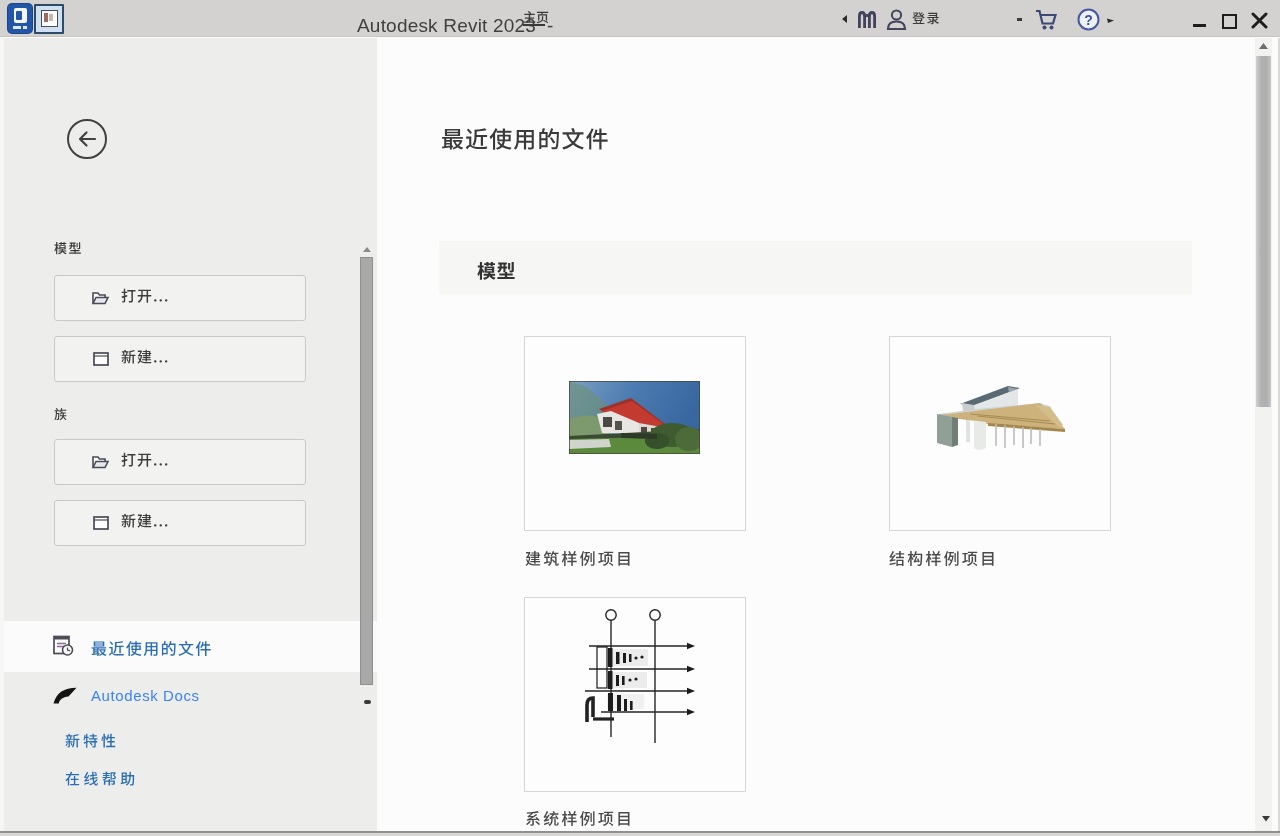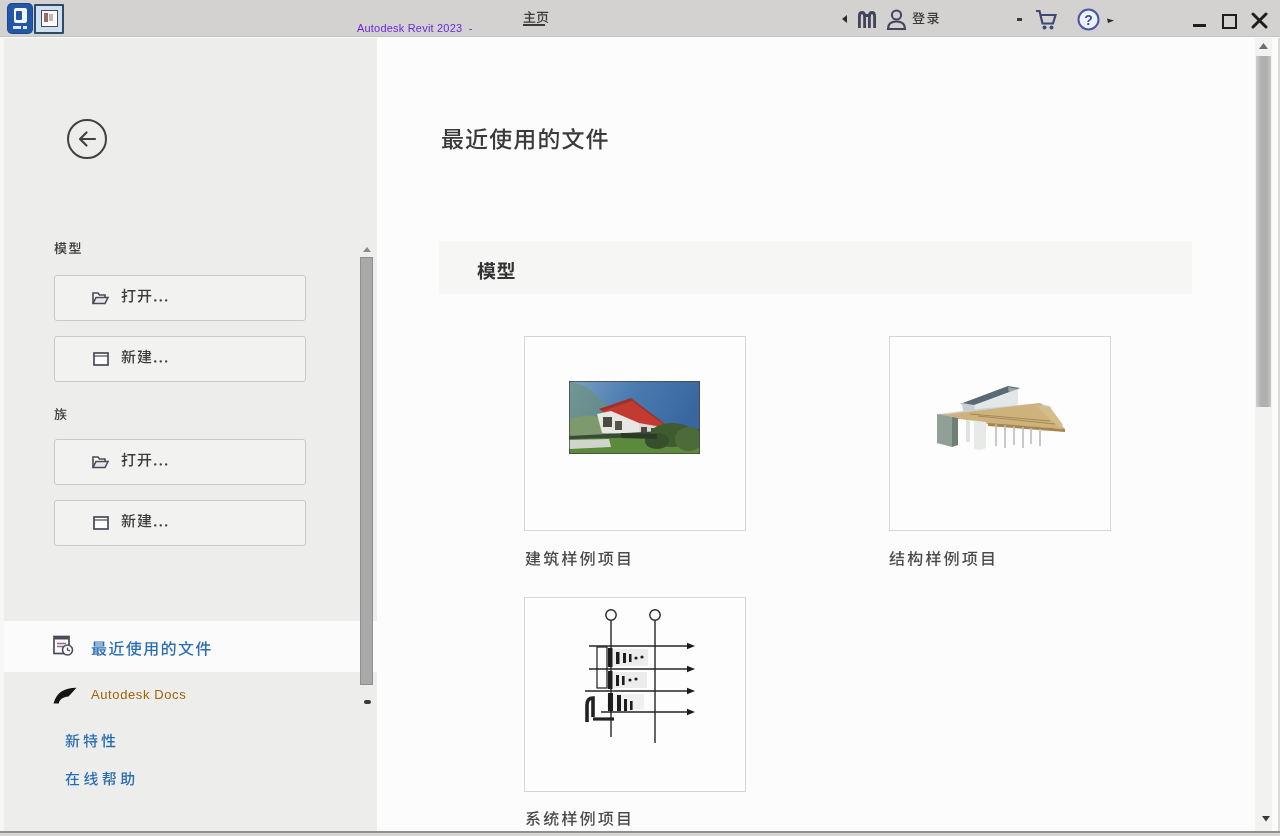--- a/index.html
+++ b/index.html
@@ -12,21 +12,21 @@
 <div class="abs" style="left:8px;top:7px;width:6px;height:9px;background:#2356a8;border-radius:1px"></div>
 <div class="abs" style="left:5px;top:22px;width:8px;height:2.5px;background:#dde7f5"></div>
 <div class="abs" style="left:15px;top:22px;width:4px;height:2.5px;background:#dde7f5"></div>
 </div>
 <div class="abs" style="left:34px;top:4px;width:30px;height:30px;background:#cfe0f1;border:2px solid #2d4b66;border-radius:1px">
 <div class="abs" style="left:5px;top:4px;width:17px;height:17px;border:1.8px solid #4c4c50;background:#fdfdfd">
 <div class="abs" style="left:2px;top:2px;width:4px;height:9px;background:#9b6a62"></div>
 <div class="abs" style="left:7px;top:3px;width:4px;height:7px;background:#cfb4ae"></div>
 </div>
     </div>
-<div class="abs" style="left:357px;top:22px;font-size:11px;color:#6d28d9;letter-spacing:0.2px">Autodesk Revit 2023 &nbsp;-&nbsp; </div>
+<div class="abs" style="left:357px;top:15px;font-size:19px;color:#404040;letter-spacing:0.2px">Autodesk Revit 2023 &nbsp;-&nbsp; </div>
 <div style="position:absolute;left:523px;top:7px;line-height:0"><svg width="27" height="19" viewBox="0 0 27 19">
         <path transform="translate(0,15.1)" d="M1.3 -8.4H11.7V-7.2H1.3ZM1.9 -4.6H11.1V-3.4H1.9ZM0.7 -0.5H12.3V0.7H0.7ZM5.8 -7.4H7.2V0.1H5.8ZM4.7 -10.3 5.7 -11.0Q6.1 -10.7 6.6 -10.3Q7.1 -9.9 7.5 -9.6Q7.9 -9.2 8.2 -8.9L7.1 -8.1Q6.8 -8.4 6.4 -8.8Q6.0 -9.2 5.6 -9.6Q5.1 -10.0 4.7 -10.3Z M13.9 -10.3H25.2V-9.2H13.9ZM18.8 -9.7 20.2 -9.5Q19.9 -8.9 19.6 -8.3Q19.3 -7.7 19.1 -7.3L18.0 -7.5Q18.2 -7.8 18.3 -8.2Q18.5 -8.6 18.6 -9.0Q18.7 -9.4 18.8 -9.7ZM18.9 -5.9H20.2V-3.6Q20.2 -3.0 20.0 -2.5Q19.9 -2.0 19.6 -1.4Q19.2 -0.9 18.5 -0.5Q17.9 -0.0 16.9 0.4Q15.8 0.8 14.4 1.1Q14.3 1.0 14.2 0.8Q14.0 0.6 13.9 0.4Q13.7 0.2 13.6 0.1Q15.0 -0.2 15.9 -0.5Q16.9 -0.8 17.5 -1.2Q18.1 -1.6 18.4 -2.0Q18.7 -2.4 18.8 -2.8Q18.9 -3.2 18.9 -3.6ZM20.0 -1.3 20.7 -2.2Q21.3 -1.9 21.9 -1.7Q22.5 -1.4 23.2 -1.0Q23.8 -0.7 24.3 -0.4Q24.9 -0.1 25.2 0.2L24.5 1.1Q24.1 0.9 23.6 0.5Q23.1 0.2 22.5 -0.1Q21.8 -0.5 21.2 -0.8Q20.6 -1.1 20.0 -1.3ZM15.1 -7.8H24.1V-1.7H22.8V-6.6H16.4V-1.7H15.1Z" fill="#3a3a3a"></path>
       </svg></div>
 <div class="abs" style="left:523px;top:24px;width:22px;height:1.5px;background:#3a3a3a"></div>
 <svg class="abs" style="left:841px;top:15px" width="8" height="8">
       <path d="M6,0 L6,8 L1,4 Z" fill="#2b2b2b"></path>
     </svg>
 <svg class="abs" style="left:855px;top:8px" width="24" height="23" viewBox="0 0 24 23">
 <path d="M3,20 L3,8 Q3,3 7,3 Q11,3 11,8 L11,20 L8.2,20 L8.2,9 Q8.2,6 7,6 Q5.8,6 5.8,9 L5.8,20 Z" fill="#43435c"></path>
 <path d="M13,20 L13,8 Q13,3 17,3 Q21,3 21,8 L21,20 L18.2,20 L18.2,9 Q18.2,6 17,6 Q15.8,6 15.8,9 L15.8,20 Z" fill="#43435c"></path>
@@ -107,21 +107,21 @@
 <path d="M5,9.5 L14,9.5 M5,12.5 L12,12.5" stroke="#8a7090" stroke-width="1.4"></path>
 <circle cx="15.5" cy="16" r="5" fill="#fbfbfb" stroke="#4c4c57" stroke-width="1.6"></circle>
 <path d="M15.5,13.5 L15.5,16 L18,16.8" stroke="#4c4c57" stroke-width="1.3" fill="none"></path>
 </svg>
 <div style="position:absolute;left:91px;top:636px;line-height:0"><svg width="122" height="24" viewBox="0 0 122 24">
         <path transform="translate(0,18.6)" d="M4.2 -10.1V-9.2H11.8V-10.1ZM4.2 -12.0V-11.1H11.8V-12.0ZM2.7 -13.0H13.3V-8.2H2.7ZM0.7 -7.4H15.2V-6.2H0.7ZM8.2 -5.3H13.7V-4.1H8.2ZM3.1 -5.3H6.9V-4.2H3.1ZM3.1 -3.3H6.9V-2.2H3.1ZM10.0 -4.3Q10.6 -2.7 12.1 -1.6Q13.5 -0.4 15.5 0.1Q15.3 0.3 15.0 0.7Q14.8 1.0 14.6 1.3Q12.5 0.7 11.0 -0.7Q9.5 -2.1 8.7 -4.0ZM13.5 -5.3H13.7L14.0 -5.4L14.9 -5.0Q14.4 -3.4 13.5 -2.2Q12.5 -0.9 11.3 -0.1Q10.1 0.8 8.7 1.3Q8.6 1.1 8.4 0.7Q8.2 0.4 8.0 0.2Q9.2 -0.2 10.3 -0.9Q11.4 -1.7 12.3 -2.7Q13.1 -3.8 13.5 -5.1ZM0.7 -0.8Q1.7 -0.9 3.0 -1.0Q4.2 -1.2 5.6 -1.3Q7.0 -1.4 8.4 -1.6L8.4 -0.4Q7.1 -0.2 5.7 -0.1Q4.4 0.1 3.1 0.2Q1.9 0.4 0.8 0.5ZM6.2 -7.0H7.6V1.3H6.2ZM2.2 -7.0H3.6V-0.4H2.2Z M24.8 -8.9H32.7V-7.5H24.8ZM28.3 -8.2H29.8V-1.3H28.3ZM21.7 -7.7V-1.5H20.2V-6.3H18.2V-7.7ZM23.9 -12.6H25.5V-9.0Q25.5 -8.2 25.4 -7.1Q25.3 -6.1 25.2 -5.1Q25.0 -4.0 24.6 -3.0Q24.3 -2.1 23.7 -1.2Q23.6 -1.4 23.4 -1.6Q23.1 -1.7 22.9 -1.9Q22.6 -2.1 22.4 -2.2Q23.1 -3.2 23.5 -4.4Q23.8 -5.6 23.9 -6.8Q23.9 -8.0 23.9 -9.0ZM31.1 -13.5 32.4 -12.4Q31.3 -12.0 30.0 -11.8Q28.6 -11.6 27.2 -11.5Q25.7 -11.3 24.4 -11.3Q24.3 -11.6 24.2 -11.9Q24.1 -12.3 23.9 -12.6Q24.9 -12.6 25.9 -12.7Q26.9 -12.8 27.9 -12.9Q28.9 -13.0 29.7 -13.2Q30.5 -13.3 31.1 -13.5ZM20.9 -2.2Q21.2 -2.2 21.4 -2.1Q21.7 -1.9 22.0 -1.7Q22.3 -1.5 22.8 -1.2Q23.6 -0.7 24.6 -0.6Q25.7 -0.5 27.0 -0.5Q27.7 -0.5 28.5 -0.5Q29.3 -0.5 30.1 -0.6Q30.9 -0.6 31.6 -0.7Q32.3 -0.7 32.9 -0.8Q32.8 -0.6 32.7 -0.3Q32.6 -0.0 32.6 0.3Q32.5 0.6 32.5 0.8Q32.0 0.8 31.4 0.8Q30.7 0.9 29.9 0.9Q29.1 0.9 28.3 0.9Q27.6 0.9 27.0 0.9Q25.5 0.9 24.4 0.8Q23.3 0.6 22.5 0.1Q22.0 -0.2 21.6 -0.5Q21.2 -0.8 20.9 -0.8Q20.6 -0.8 20.3 -0.6Q20.0 -0.3 19.6 0.2Q19.3 0.7 18.9 1.2L17.9 -0.2Q18.7 -1.1 19.5 -1.7Q20.3 -2.2 20.9 -2.2ZM18.6 -12.5 19.7 -13.2Q20.2 -12.8 20.6 -12.3Q21.1 -11.8 21.5 -11.3Q21.9 -10.8 22.2 -10.4L20.9 -9.6Q20.7 -10.0 20.3 -10.5Q19.9 -11.0 19.4 -11.5Q19.0 -12.0 18.6 -12.5Z M40.0 -11.8H50.2V-10.4H40.0ZM41.8 -7.8V-5.8H48.3V-7.8ZM40.4 -9.1H49.8V-4.5H40.4ZM41.6 -4.3Q42.4 -3.0 43.7 -2.2Q44.9 -1.3 46.6 -0.8Q48.4 -0.2 50.4 -0.0Q50.3 0.2 50.1 0.4Q49.9 0.6 49.8 0.9Q49.6 1.1 49.5 1.4Q47.4 1.1 45.7 0.4Q43.9 -0.3 42.6 -1.3Q41.3 -2.4 40.4 -3.9ZM44.3 -13.4H45.8V-6.3Q45.8 -5.3 45.7 -4.4Q45.5 -3.5 45.2 -2.6Q44.9 -1.8 44.3 -1.0Q43.7 -0.3 42.7 0.3Q41.8 0.9 40.3 1.4Q40.2 1.2 40.1 1.0Q39.9 0.7 39.7 0.5Q39.6 0.3 39.4 0.1Q40.8 -0.2 41.7 -0.7Q42.6 -1.2 43.1 -1.8Q43.6 -2.5 43.9 -3.2Q44.1 -3.9 44.2 -4.7Q44.3 -5.5 44.3 -6.3ZM39.1 -13.5 40.5 -13.1Q40.0 -11.7 39.2 -10.4Q38.5 -9.1 37.6 -7.9Q36.8 -6.7 35.9 -5.8Q35.8 -6.0 35.7 -6.3Q35.5 -6.6 35.4 -6.9Q35.2 -7.2 35.1 -7.4Q35.9 -8.1 36.6 -9.1Q37.4 -10.1 38.0 -11.2Q38.6 -12.4 39.1 -13.5ZM37.5 -9.2 38.9 -10.7 38.9 -10.7V1.4H37.5Z M55.4 -12.4H65.6V-11.0H55.4ZM55.4 -8.7H65.6V-7.3H55.4ZM55.4 -4.9H65.6V-3.5H55.4ZM54.6 -12.4H56.1V-6.6Q56.1 -5.7 56.0 -4.6Q55.9 -3.5 55.7 -2.5Q55.5 -1.4 55.0 -0.4Q54.6 0.6 53.8 1.4Q53.7 1.3 53.5 1.1Q53.3 0.9 53.1 0.7Q52.8 0.5 52.6 0.4Q53.3 -0.3 53.7 -1.2Q54.1 -2.0 54.3 -3.0Q54.5 -3.9 54.5 -4.9Q54.6 -5.8 54.6 -6.6ZM65.0 -12.4H66.5V-0.6Q66.5 0.1 66.3 0.5Q66.1 0.8 65.7 1.0Q65.3 1.2 64.5 1.2Q63.8 1.3 62.7 1.3Q62.6 1.0 62.5 0.5Q62.3 0.1 62.2 -0.2Q62.7 -0.2 63.2 -0.2Q63.7 -0.2 64.1 -0.2Q64.4 -0.2 64.6 -0.2Q64.8 -0.2 64.9 -0.3Q65.0 -0.3 65.0 -0.6ZM59.6 -11.8H61.1V1.2H59.6Z M71.8 -10.9H76.7V-0.3H71.8V-1.7H75.3V-9.6H71.8ZM70.9 -10.9H72.3V0.9H70.9ZM71.7 -6.6H76.0V-5.2H71.7ZM73.3 -13.5 74.9 -13.3Q74.7 -12.5 74.4 -11.7Q74.1 -10.9 73.8 -10.4L72.6 -10.7Q72.8 -11.1 72.9 -11.6Q73.0 -12.1 73.1 -12.6Q73.2 -13.1 73.3 -13.5ZM78.9 -11.0H83.7V-9.6H78.9ZM83.2 -11.0H84.6Q84.6 -11.0 84.6 -10.9Q84.6 -10.7 84.6 -10.6Q84.6 -10.4 84.6 -10.3Q84.5 -7.6 84.4 -5.7Q84.3 -3.8 84.2 -2.5Q84.0 -1.3 83.9 -0.7Q83.7 0.0 83.5 0.3Q83.2 0.7 82.8 0.9Q82.5 1.0 82.1 1.1Q81.6 1.1 81.0 1.1Q80.3 1.1 79.6 1.1Q79.6 0.8 79.5 0.4Q79.3 -0.1 79.1 -0.4Q79.9 -0.3 80.6 -0.3Q81.2 -0.3 81.5 -0.3Q81.8 -0.3 81.9 -0.3Q82.1 -0.4 82.2 -0.5Q82.4 -0.8 82.5 -1.4Q82.7 -2.1 82.8 -3.3Q82.9 -4.4 83.0 -6.3Q83.1 -8.1 83.2 -10.7ZM79.1 -13.5 80.5 -13.2Q80.2 -12.0 79.8 -10.9Q79.4 -9.7 78.9 -8.7Q78.4 -7.7 77.8 -6.9Q77.7 -7.0 77.5 -7.2Q77.3 -7.4 77.0 -7.5Q76.8 -7.7 76.6 -7.8Q77.1 -8.5 77.6 -9.4Q78.1 -10.3 78.5 -11.4Q78.8 -12.5 79.1 -13.5ZM78.3 -6.6 79.5 -7.3Q79.9 -6.8 80.4 -6.1Q80.9 -5.4 81.3 -4.8Q81.7 -4.2 82.0 -3.7L80.7 -2.9Q80.4 -3.4 80.0 -4.1Q79.7 -4.7 79.2 -5.4Q78.7 -6.1 78.3 -6.6Z M98.4 -10.0 99.9 -9.6Q98.9 -6.7 97.4 -4.6Q95.8 -2.5 93.6 -1.0Q91.4 0.4 88.4 1.3Q88.4 1.1 88.2 0.9Q88.0 0.6 87.8 0.3Q87.7 0.1 87.5 -0.1Q90.4 -0.9 92.5 -2.2Q94.6 -3.5 96.0 -5.4Q97.5 -7.3 98.4 -10.0ZM91.6 -10.0Q92.4 -7.5 94.0 -5.6Q95.5 -3.6 97.6 -2.2Q99.8 -0.9 102.6 -0.2Q102.4 -0.0 102.2 0.2Q102.0 0.5 101.8 0.8Q101.6 1.0 101.5 1.2Q98.6 0.4 96.4 -1.1Q94.3 -2.5 92.7 -4.7Q91.2 -6.8 90.2 -9.5ZM87.8 -10.7H102.3V-9.3H87.8ZM93.7 -13.2 95.3 -13.6Q95.6 -13.1 96.0 -12.4Q96.3 -11.7 96.5 -11.2L94.8 -10.7Q94.7 -11.2 94.3 -11.9Q94.0 -12.6 93.7 -13.2Z M114.0 -13.3H115.5V1.3H114.0ZM111.2 -12.7 112.7 -12.4Q112.4 -11.3 112.1 -10.2Q111.8 -9.1 111.4 -8.2Q111.0 -7.3 110.6 -6.5Q110.4 -6.7 110.2 -6.8Q110.0 -6.9 109.7 -7.1Q109.5 -7.2 109.3 -7.3Q109.7 -7.9 110.1 -8.8Q110.5 -9.7 110.7 -10.7Q111.0 -11.7 111.2 -12.7ZM111.6 -10.3H119.0V-8.8H111.2ZM109.5 -5.6H119.7V-4.1H109.5ZM108.5 -13.4 109.9 -13.0Q109.4 -11.7 108.8 -10.3Q108.1 -9.0 107.3 -7.8Q106.5 -6.6 105.7 -5.7Q105.6 -5.9 105.4 -6.2Q105.3 -6.4 105.1 -6.7Q105.0 -7.0 104.8 -7.2Q105.6 -8.0 106.2 -9.0Q106.9 -10.0 107.5 -11.1Q108.1 -12.3 108.5 -13.4ZM106.9 -9.2 108.3 -10.6 108.4 -10.6V1.3H106.9Z" fill="#2a6db7"></path>
       </svg></div>
 <svg class="abs" style="left:53px;top:687px" width="24" height="17" viewBox="0 0 24 17">
 <path d="M0.5,16.5 C3.5,5.5 11,1 23.5,0.8 L15.5,9.5 C9.5,10 6.5,12.5 5.8,16.5 Z" fill="#141414"></path>
 </svg>
-<div class="abs" style="left:91px;top:687px;font-size:13px;color:#a16207;letter-spacing:0.6px">Autodesk Docs</div>
+<div class="abs" style="left:91px;top:687px;font-size:15px;color:#3b82f6;letter-spacing:0.6px">Autodesk Docs</div>
 <div style="position:absolute;left:65px;top:729px;line-height:0"><svg width="55" height="22" viewBox="0 0 55 22">
         <path transform="translate(0,17.4)" d="M8.8 -7.6H14.4V-6.3H8.8ZM0.9 -11.1H7.5V-10.0H0.9ZM0.7 -5.2H7.6V-4.0H0.7ZM0.6 -7.7H7.8V-6.6H0.6ZM11.5 -7.1H12.9V1.2H11.5ZM1.8 -9.6 2.9 -9.9Q3.1 -9.5 3.3 -8.9Q3.4 -8.4 3.5 -8.0L2.3 -7.6Q2.3 -8.1 2.1 -8.6Q2.0 -9.2 1.8 -9.6ZM5.5 -9.9 6.8 -9.7Q6.5 -9.0 6.3 -8.4Q6.0 -7.8 5.8 -7.3L4.7 -7.6Q4.8 -7.9 5.0 -8.3Q5.1 -8.7 5.3 -9.2Q5.4 -9.6 5.5 -9.9ZM12.9 -12.5 14.0 -11.4Q13.3 -11.1 12.4 -10.9Q11.5 -10.6 10.5 -10.5Q9.6 -10.3 8.7 -10.2Q8.7 -10.4 8.5 -10.7Q8.4 -11.0 8.3 -11.2Q9.1 -11.4 10.0 -11.6Q10.8 -11.8 11.6 -12.0Q12.4 -12.2 12.9 -12.5ZM3.1 -12.4 4.4 -12.7Q4.6 -12.3 4.9 -11.7Q5.1 -11.1 5.2 -10.7L3.9 -10.4Q3.8 -10.8 3.6 -11.4Q3.3 -11.9 3.1 -12.4ZM3.6 -7.0H4.9V-0.4Q4.9 0.1 4.8 0.3Q4.7 0.6 4.4 0.8Q4.1 0.9 3.7 0.9Q3.3 1.0 2.7 1.0Q2.7 0.7 2.6 0.4Q2.4 0.0 2.3 -0.2Q2.7 -0.2 3.0 -0.2Q3.3 -0.2 3.4 -0.2Q3.6 -0.2 3.6 -0.4ZM8.3 -11.2H9.6V-6.0Q9.6 -5.2 9.5 -4.3Q9.5 -3.3 9.3 -2.4Q9.2 -1.4 8.9 -0.5Q8.6 0.4 8.0 1.1Q7.9 1.0 7.7 0.8Q7.5 0.6 7.3 0.5Q7.1 0.3 7.0 0.2Q7.6 -0.6 7.8 -1.7Q8.1 -2.8 8.2 -3.9Q8.3 -5.0 8.3 -6.0ZM5.4 -3.1 6.3 -3.6Q6.7 -3.0 7.0 -2.4Q7.4 -1.8 7.5 -1.3L6.6 -0.7Q6.4 -1.2 6.0 -1.8Q5.7 -2.5 5.4 -3.1ZM1.9 -3.5 3.0 -3.2Q2.7 -2.4 2.3 -1.7Q1.9 -0.9 1.5 -0.4Q1.3 -0.5 1.0 -0.7Q0.7 -0.9 0.5 -1.1Q1.0 -1.5 1.3 -2.2Q1.7 -2.8 1.9 -3.5Z M24.8 -11.2H31.8V-9.9H24.8ZM23.9 -8.2H32.4V-6.9H23.9ZM24.2 -5.3H32.3V-4.0H24.2ZM27.6 -12.7H28.9V-7.5H27.6ZM29.3 -7.1H30.7V-0.4Q30.7 0.2 30.6 0.5Q30.4 0.8 30.0 1.0Q29.6 1.2 29.0 1.2Q28.4 1.2 27.6 1.2Q27.5 0.9 27.4 0.5Q27.3 0.1 27.2 -0.2Q27.8 -0.1 28.3 -0.1Q28.9 -0.1 29.0 -0.1Q29.2 -0.2 29.3 -0.2Q29.3 -0.3 29.3 -0.4ZM24.9 -3.1 25.9 -3.8Q26.4 -3.2 26.9 -2.6Q27.5 -1.9 27.7 -1.4L26.6 -0.7Q26.5 -1.0 26.2 -1.5Q25.9 -1.9 25.5 -2.3Q25.2 -2.7 24.9 -3.1ZM18.7 -4.2Q19.3 -4.3 20.1 -4.5Q21.0 -4.8 21.9 -5.1Q22.9 -5.3 23.8 -5.6L23.9 -4.3Q22.6 -3.9 21.3 -3.5Q20.0 -3.0 19.0 -2.7ZM21.1 -12.7H22.4V1.3H21.1ZM19.3 -11.5 20.5 -11.3Q20.4 -10.3 20.2 -9.3Q20.1 -8.3 19.9 -7.4Q19.8 -6.6 19.6 -5.9Q19.4 -6.0 19.2 -6.1Q19.0 -6.2 18.8 -6.3Q18.6 -6.4 18.5 -6.5Q18.7 -7.1 18.9 -7.9Q19.0 -8.7 19.1 -9.6Q19.3 -10.6 19.3 -11.5ZM19.7 -9.6H23.8V-8.3H19.5Z M38.4 -12.7H39.9V1.2H38.4ZM37.1 -9.8 38.1 -9.6Q38.1 -9.0 38.0 -8.3Q37.9 -7.5 37.8 -6.8Q37.6 -6.1 37.4 -5.5L36.3 -5.9Q36.5 -6.4 36.7 -7.1Q36.8 -7.8 36.9 -8.5Q37.1 -9.2 37.1 -9.8ZM39.8 -9.8 40.7 -10.2Q41.1 -9.6 41.4 -8.9Q41.7 -8.2 41.8 -7.7L40.7 -7.2Q40.7 -7.6 40.5 -8.0Q40.4 -8.5 40.2 -8.9Q40.0 -9.4 39.8 -9.8ZM42.7 -12.0 44.1 -11.8Q43.9 -10.7 43.7 -9.6Q43.4 -8.5 43.1 -7.6Q42.7 -6.7 42.3 -6.0Q42.2 -6.1 41.9 -6.2Q41.7 -6.3 41.5 -6.4Q41.2 -6.5 41.0 -6.6Q41.5 -7.3 41.8 -8.1Q42.1 -9.0 42.3 -10.0Q42.6 -11.0 42.7 -12.0ZM43.0 -9.5H49.9V-8.2H42.5ZM45.2 -12.6H46.7V0.2H45.2ZM42.2 -5.4H49.6V-4.0H42.2ZM41.0 -0.6H50.3V0.8H41.0Z" fill="#2a6db7"></path>
       </svg></div>
 <div style="position:absolute;left:65px;top:767px;line-height:0"><svg width="74" height="22" viewBox="0 0 74 22">
         <path transform="translate(0,17.4)" d="M0.9 -10.4H14.1V-9.1H0.9ZM5.6 -5.6H13.5V-4.3H5.6ZM5.1 -0.4H14.1V0.9H5.1ZM8.9 -8.4H10.3V0.3H8.9ZM5.7 -12.7 7.2 -12.3Q6.7 -10.6 5.9 -8.8Q5.0 -7.1 3.9 -5.6Q2.7 -4.2 1.2 -3.1Q1.1 -3.3 1.0 -3.5Q0.9 -3.8 0.7 -4.0Q0.6 -4.3 0.5 -4.4Q1.5 -5.1 2.3 -6.1Q3.2 -7.0 3.8 -8.1Q4.5 -9.2 4.9 -10.4Q5.4 -11.5 5.7 -12.7ZM2.8 -6.4H4.2V1.2H2.8Z M19.6 -2.6Q19.6 -2.8 19.5 -3.0Q19.4 -3.2 19.3 -3.5Q19.2 -3.7 19.1 -3.9Q19.4 -4.0 19.7 -4.2Q20.0 -4.5 20.3 -4.9Q20.5 -5.1 20.9 -5.6Q21.2 -6.0 21.7 -6.7Q22.1 -7.3 22.6 -8.1Q23.0 -8.8 23.4 -9.6L24.6 -8.8Q23.7 -7.3 22.6 -5.9Q21.6 -4.4 20.5 -3.4V-3.3Q20.5 -3.3 20.4 -3.3Q20.2 -3.2 20.1 -3.1Q19.9 -3.0 19.7 -2.9Q19.6 -2.7 19.6 -2.6ZM19.6 -2.6 19.5 -3.8 20.2 -4.2 24.2 -4.9Q24.2 -4.7 24.2 -4.3Q24.2 -4.0 24.2 -3.7Q22.8 -3.5 22.0 -3.3Q21.1 -3.1 20.6 -3.0Q20.2 -2.9 19.9 -2.8Q19.7 -2.7 19.6 -2.6ZM19.5 -6.3Q19.5 -6.4 19.4 -6.7Q19.3 -6.9 19.2 -7.2Q19.1 -7.4 19.0 -7.6Q19.2 -7.7 19.5 -7.9Q19.7 -8.1 19.9 -8.5Q20.0 -8.7 20.3 -9.1Q20.5 -9.5 20.8 -10.1Q21.1 -10.7 21.4 -11.3Q21.7 -12.0 21.9 -12.6L23.2 -12.0Q22.8 -11.1 22.4 -10.2Q21.9 -9.3 21.4 -8.5Q20.8 -7.7 20.3 -7.0V-7.0Q20.3 -7.0 20.2 -6.9Q20.1 -6.8 19.9 -6.7Q19.7 -6.6 19.6 -6.5Q19.5 -6.4 19.5 -6.3ZM19.5 -6.3 19.5 -7.3 20.1 -7.7 22.8 -8.0Q22.8 -7.7 22.8 -7.4Q22.7 -7.0 22.7 -6.8Q21.8 -6.7 21.2 -6.6Q20.6 -6.5 20.3 -6.5Q19.9 -6.4 19.8 -6.4Q19.6 -6.3 19.5 -6.3ZM19.2 -0.9Q19.8 -1.1 20.6 -1.3Q21.4 -1.5 22.4 -1.8Q23.3 -2.1 24.2 -2.3L24.4 -1.2Q23.1 -0.7 21.8 -0.3Q20.5 0.1 19.5 0.4ZM24.9 -9.1 32.0 -10.2 32.2 -8.9 25.1 -7.8ZM24.6 -5.9 32.4 -7.3 32.6 -6.1 24.8 -4.6ZM27.1 -12.7H28.5Q28.5 -11.1 28.6 -9.5Q28.6 -7.9 28.8 -6.5Q29.0 -5.1 29.2 -3.9Q29.5 -2.8 29.8 -1.9Q30.1 -1.1 30.5 -0.6Q30.9 -0.1 31.3 -0.1Q31.5 -0.1 31.6 -0.3Q31.7 -0.4 31.8 -0.8Q31.9 -1.1 31.9 -1.8Q32.1 -1.5 32.4 -1.3Q32.7 -1.1 32.9 -1.0Q32.8 -0.1 32.6 0.4Q32.4 0.8 32.1 1.0Q31.7 1.2 31.2 1.2Q30.4 1.2 29.8 0.7Q29.2 0.2 28.8 -0.8Q28.3 -1.8 28.0 -3.1Q27.7 -4.4 27.5 -5.9Q27.3 -7.5 27.2 -9.2Q27.1 -10.9 27.1 -12.7ZM29.0 -11.7 29.8 -12.4Q30.1 -12.3 30.5 -12.1Q30.9 -11.8 31.3 -11.6Q31.6 -11.4 31.9 -11.2L31.0 -10.3Q30.7 -10.6 30.1 -11.0Q29.5 -11.4 29.0 -11.7ZM31.5 -5.2 32.7 -4.7Q31.9 -3.4 30.7 -2.3Q29.5 -1.2 28.0 -0.4Q26.6 0.5 24.9 1.0Q24.8 0.8 24.6 0.4Q24.3 0.1 24.1 -0.2Q25.6 -0.6 27.1 -1.4Q28.5 -2.1 29.6 -3.1Q30.8 -4.1 31.5 -5.2Z M37.7 -11.5H44.8V-10.4H37.7ZM37.5 -7.5H44.9V-6.4H37.5ZM38.0 -9.5H44.5V-8.4H38.0ZM45.5 -12.1H49.8V-10.8H46.8V-4.6H45.5ZM49.5 -12.1H49.8L50.0 -12.1L51.0 -11.5Q50.6 -11.0 50.2 -10.3Q49.7 -9.7 49.3 -9.1Q50.2 -8.5 50.5 -8.0Q50.9 -7.5 50.9 -7.0Q50.9 -6.4 50.7 -6.1Q50.5 -5.8 50.1 -5.5Q49.9 -5.4 49.7 -5.3Q49.4 -5.3 49.2 -5.2Q48.8 -5.2 48.4 -5.2Q47.9 -5.2 47.5 -5.2Q47.5 -5.5 47.3 -5.9Q47.2 -6.2 47.0 -6.4Q47.5 -6.4 47.9 -6.4Q48.2 -6.4 48.5 -6.4Q48.7 -6.4 48.8 -6.4Q49.0 -6.5 49.1 -6.5Q49.5 -6.6 49.5 -7.1Q49.5 -7.5 49.1 -7.9Q48.7 -8.4 47.8 -8.9Q48.1 -9.4 48.4 -9.9Q48.7 -10.4 49.0 -10.9Q49.3 -11.4 49.5 -11.8ZM40.7 -12.7H42.2V-7.9Q42.2 -7.4 42.0 -6.8Q41.8 -6.2 41.4 -5.7Q41.0 -5.1 40.4 -4.6Q39.7 -4.1 38.7 -3.8Q38.5 -4.0 38.2 -4.3Q37.9 -4.6 37.7 -4.8Q38.6 -5.0 39.1 -5.4Q39.7 -5.8 40.1 -6.2Q40.4 -6.7 40.6 -7.1Q40.7 -7.6 40.7 -7.9ZM43.5 -5.2H45.0V1.2H43.5ZM38.9 -4.0H49.0V-2.7H40.4V0.4H38.9ZM48.4 -4.0H49.9V-1.0Q49.9 -0.5 49.7 -0.2Q49.6 0.1 49.2 0.2Q48.8 0.4 48.2 0.4Q47.5 0.4 46.6 0.4Q46.6 0.2 46.4 -0.2Q46.3 -0.5 46.1 -0.8Q46.6 -0.8 47.0 -0.8Q47.4 -0.8 47.7 -0.8Q48.0 -0.8 48.1 -0.8Q48.3 -0.8 48.4 -0.8Q48.4 -0.9 48.4 -1.0Z M62.2 -9.3H68.4V-8.0H62.2ZM67.8 -9.3H69.2Q69.2 -9.3 69.2 -9.2Q69.2 -9.1 69.2 -8.9Q69.2 -8.8 69.2 -8.7Q69.1 -6.3 69.1 -4.7Q69.0 -3.0 68.9 -2.0Q68.8 -1.0 68.7 -0.4Q68.6 0.2 68.4 0.5Q68.2 0.8 67.9 0.9Q67.6 1.1 67.2 1.1Q66.9 1.2 66.3 1.2Q65.8 1.2 65.2 1.1Q65.2 0.8 65.1 0.4Q64.9 0.1 64.8 -0.2Q65.4 -0.2 65.9 -0.2Q66.4 -0.2 66.6 -0.2Q66.8 -0.2 66.9 -0.2Q67.1 -0.3 67.2 -0.4Q67.3 -0.6 67.4 -1.1Q67.5 -1.6 67.6 -2.6Q67.7 -3.6 67.7 -5.2Q67.8 -6.8 67.8 -9.0ZM64.5 -12.7H65.9Q65.9 -10.9 65.8 -9.2Q65.8 -7.5 65.6 -6.0Q65.4 -4.4 65.0 -3.1Q64.5 -1.7 63.8 -0.6Q63.0 0.5 61.7 1.3Q61.6 1.0 61.3 0.7Q61.0 0.4 60.7 0.2Q61.9 -0.5 62.6 -1.5Q63.3 -2.5 63.7 -3.8Q64.1 -5.0 64.3 -6.4Q64.4 -7.8 64.5 -9.4Q64.5 -11.0 64.5 -12.7ZM56.7 -12.0H61.8V-2.2H60.4V-10.7H58.0V-1.3H56.7ZM55.7 -1.7Q56.5 -1.8 57.6 -2.0Q58.7 -2.3 60.0 -2.5Q61.3 -2.8 62.5 -3.1L62.6 -1.8Q61.5 -1.5 60.3 -1.2Q59.0 -0.9 57.9 -0.7Q56.8 -0.4 55.9 -0.2ZM57.4 -8.8H61.1V-7.5H57.4ZM57.4 -5.6H61.1V-4.4H57.4Z" fill="#2a6db7"></path>
       </svg></div>
 <svg class="abs" style="left:363px;top:247px" width="9" height="6">
       <path d="M0,5 L8,5 L4,0 Z" fill="#8a8a8a"></path>
     </svg>
 <div class="abs" style="left:360px;top:257px;width:13px;height:428px;background:#a9a9a9;border:1px solid #8f8f8f"></div>

